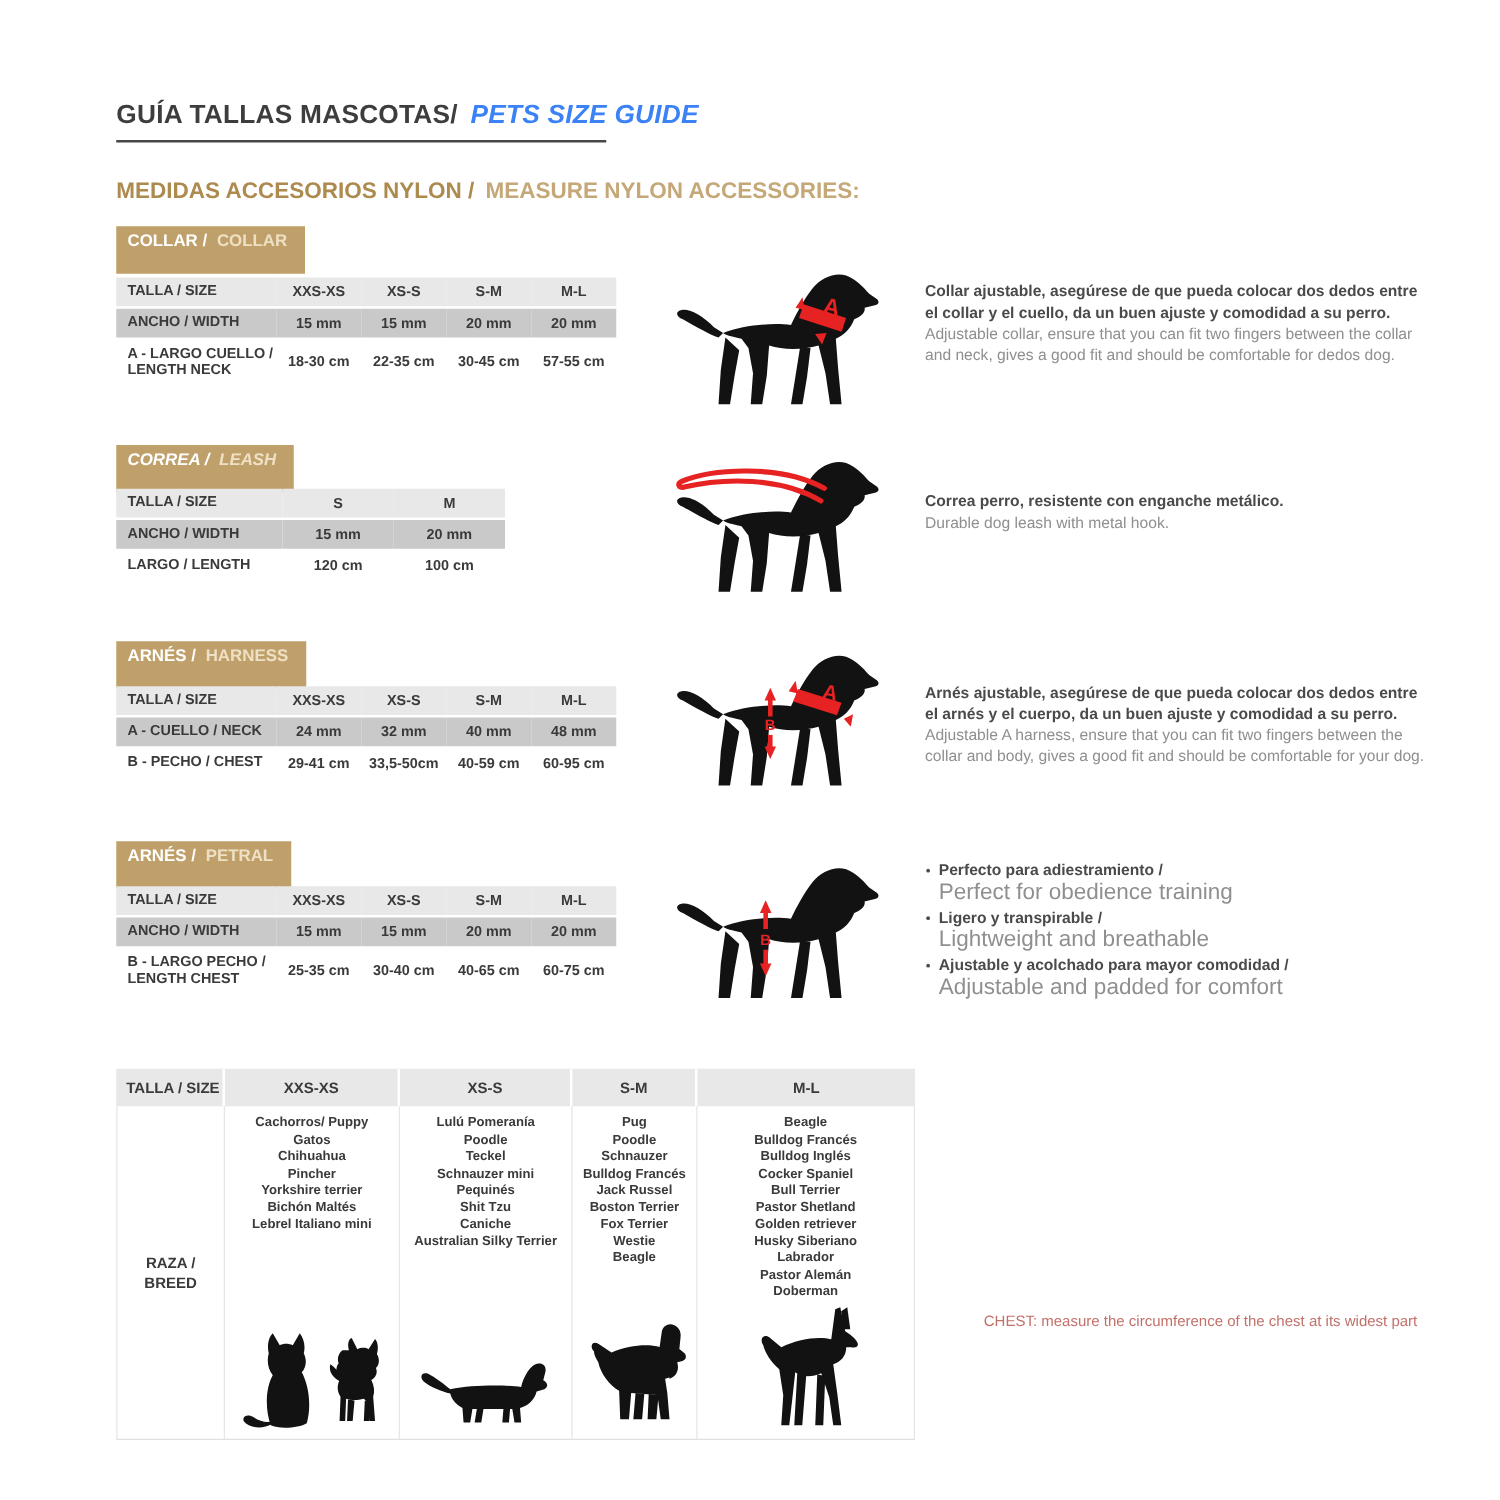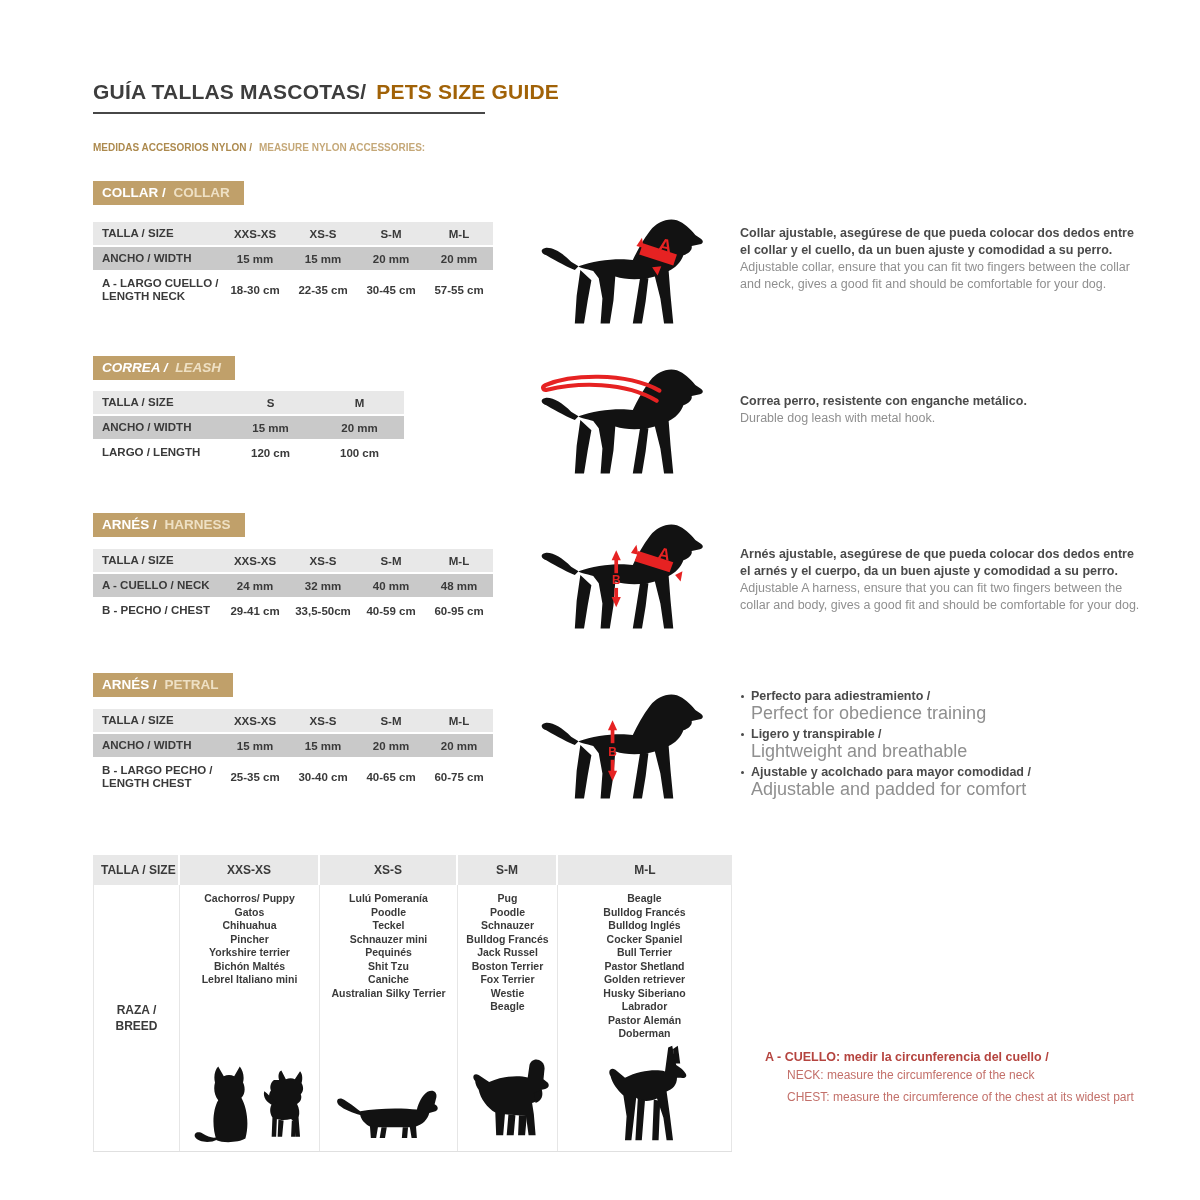--- a/index.html
+++ b/index.html
@@ -3,29 +3,29 @@
 <meta charset="utf-8">
 <style>
   * { margin:0; padding:0; box-sizing:border-box; }
   html,body { background:#fff; }
   body { font-family:"Liberation Sans", sans-serif; }
   #page { position:relative; width:1200px; height:1200px; background:#fff; overflow:hidden; }
 
   
   .title { position:absolute; left:93px; top:80px; font-size:21px; font-weight:bold; letter-spacing:.2px; }
   .t-es { color:#3d3d3d; }
-  .t-en { color:#a16207; margin-left:4px; }
+  .t-en { color:#3b82f6; margin-left:4px;font-style:italic; }
   .title-underline { position:absolute; left:93px; top:112px; width:392px; height:2px; background:#474747; }
 
-  .subtitle { position:absolute; left:93px; top:142px; font-size:10px; font-weight:bold; }
+  .subtitle { position:absolute; left:93px; top:142px; font-size:18px; font-weight:bold; }
   .s-es { color:#ad8a4e; }
   .s-en { color:#c5a878; margin-left:4px; }
 
   
-  .badge { position:absolute; background:#c0a06a; padding:4px 14px 5px 9px; font-size:13.5px; font-weight:bold; }
+  .badge { position:absolute; background:#c0a06a; padding:4px 14px 19px 9px; font-size:13.5px; font-weight:bold; }
   .b-es { color:#ffffff; }
   .b-en { color:#eee0c4; margin-left:4px; }
 
   
   table.size-table { position:absolute; border-collapse:separate; border-spacing:0 2px; }
   .size-table td { font-size:11.5px; font-weight:bold; color:#3a3a3a; text-align:center; vertical-align:middle; padding:5px 2px; }
   .size-table td.lbl { text-align:left; padding-left:9px; white-space:pre-line; line-height:13px; }
   .r-head td { background:#e8e8e8; }
   .r-mid  td { background:#c9c9c9; }
   .r-low  td { background:#ffffff; }
@@ -132,21 +132,21 @@
       <g fill="#e62222">
         <path d="M115,33 L152,45 L148,57 L111,45 Z"></path>
         <path d="M108,36 L116,38 L114,27 Z"></path>
         <path d="M125,59 L135,58 L131,68 Z"></path>
       </g>
       <text x="138" y="42" font-size="20" text-anchor="middle" transform="rotate(12 138 42)">A</text>
     </svg>
   </div>
   <div class="desc" style="left:740px; top:225px;">
     <div class="desc-es">Collar ajustable, asegúrese de que pueda colocar dos dedos entre el collar y el cuello, da un buen ajuste y comodidad a su perro.</div>
-    <div class="desc-en">Adjustable collar, ensure that you can fit two fingers between the collar and neck, gives a good fit and should be comfortable for your dog.</div>
+    <div class="desc-en">Adjustable collar, ensure that you can fit two fingers between the collar and neck, gives a good fit and should be comfortable for dedos dog.</div>
   </div>
 
   <div class="badge" style="left:93px; top:356px;font-style:italic;">
     <span class="b-es">CORREA /</span>
     <span class="b-en">LEASH</span>
   </div>
   <table class="size-table t3" style="left:93px; top:389px;">
     <tbody>
         <tr class="r-head">
       <td class="lbl">TALLA / SIZE</td>
@@ -377,21 +377,17 @@
           <path d="M12,44 C8,38 12,32 18,36 L30,46 C48,37 68,35 80,38 L84,8 L89,6 L94,30 C99,33 104,37 106,41 C108,45 105,47 100,46 L95,46 C95,55 89,61 82,63 L86,92 L90,124 L82,124 L78,96 L70,72 C61,76 50,76 44,71 L41,98 L38,124 L30,124 L32,94 L28,68 C20,61 14,52 12,44 Z"></path>
           <path d="M90,10 L96,6 L99,28 L92,28 Z"></path>
           <path d="M46,72 L43,124 L51,124 L55,74 Z M66,73 L64,124 L72,124 L74,75 Z"></path>
         </svg>
       </div>
     </div>
   </div>
 
   <div class="footnotes">
     <div class="fn">
-      <div class="fn-es">A - CUELLO: medir la circunferencia del cuello /</div>
-      <div class="fn-en">NECK: measure the circumference of the neck</div>
-    </div>
-    <div class="fn">
       <div class="fn-en">CHEST: measure the circumference of the chest at its widest part</div>
     </div>
   </div>
 
 </div>
 
 </body></html>

